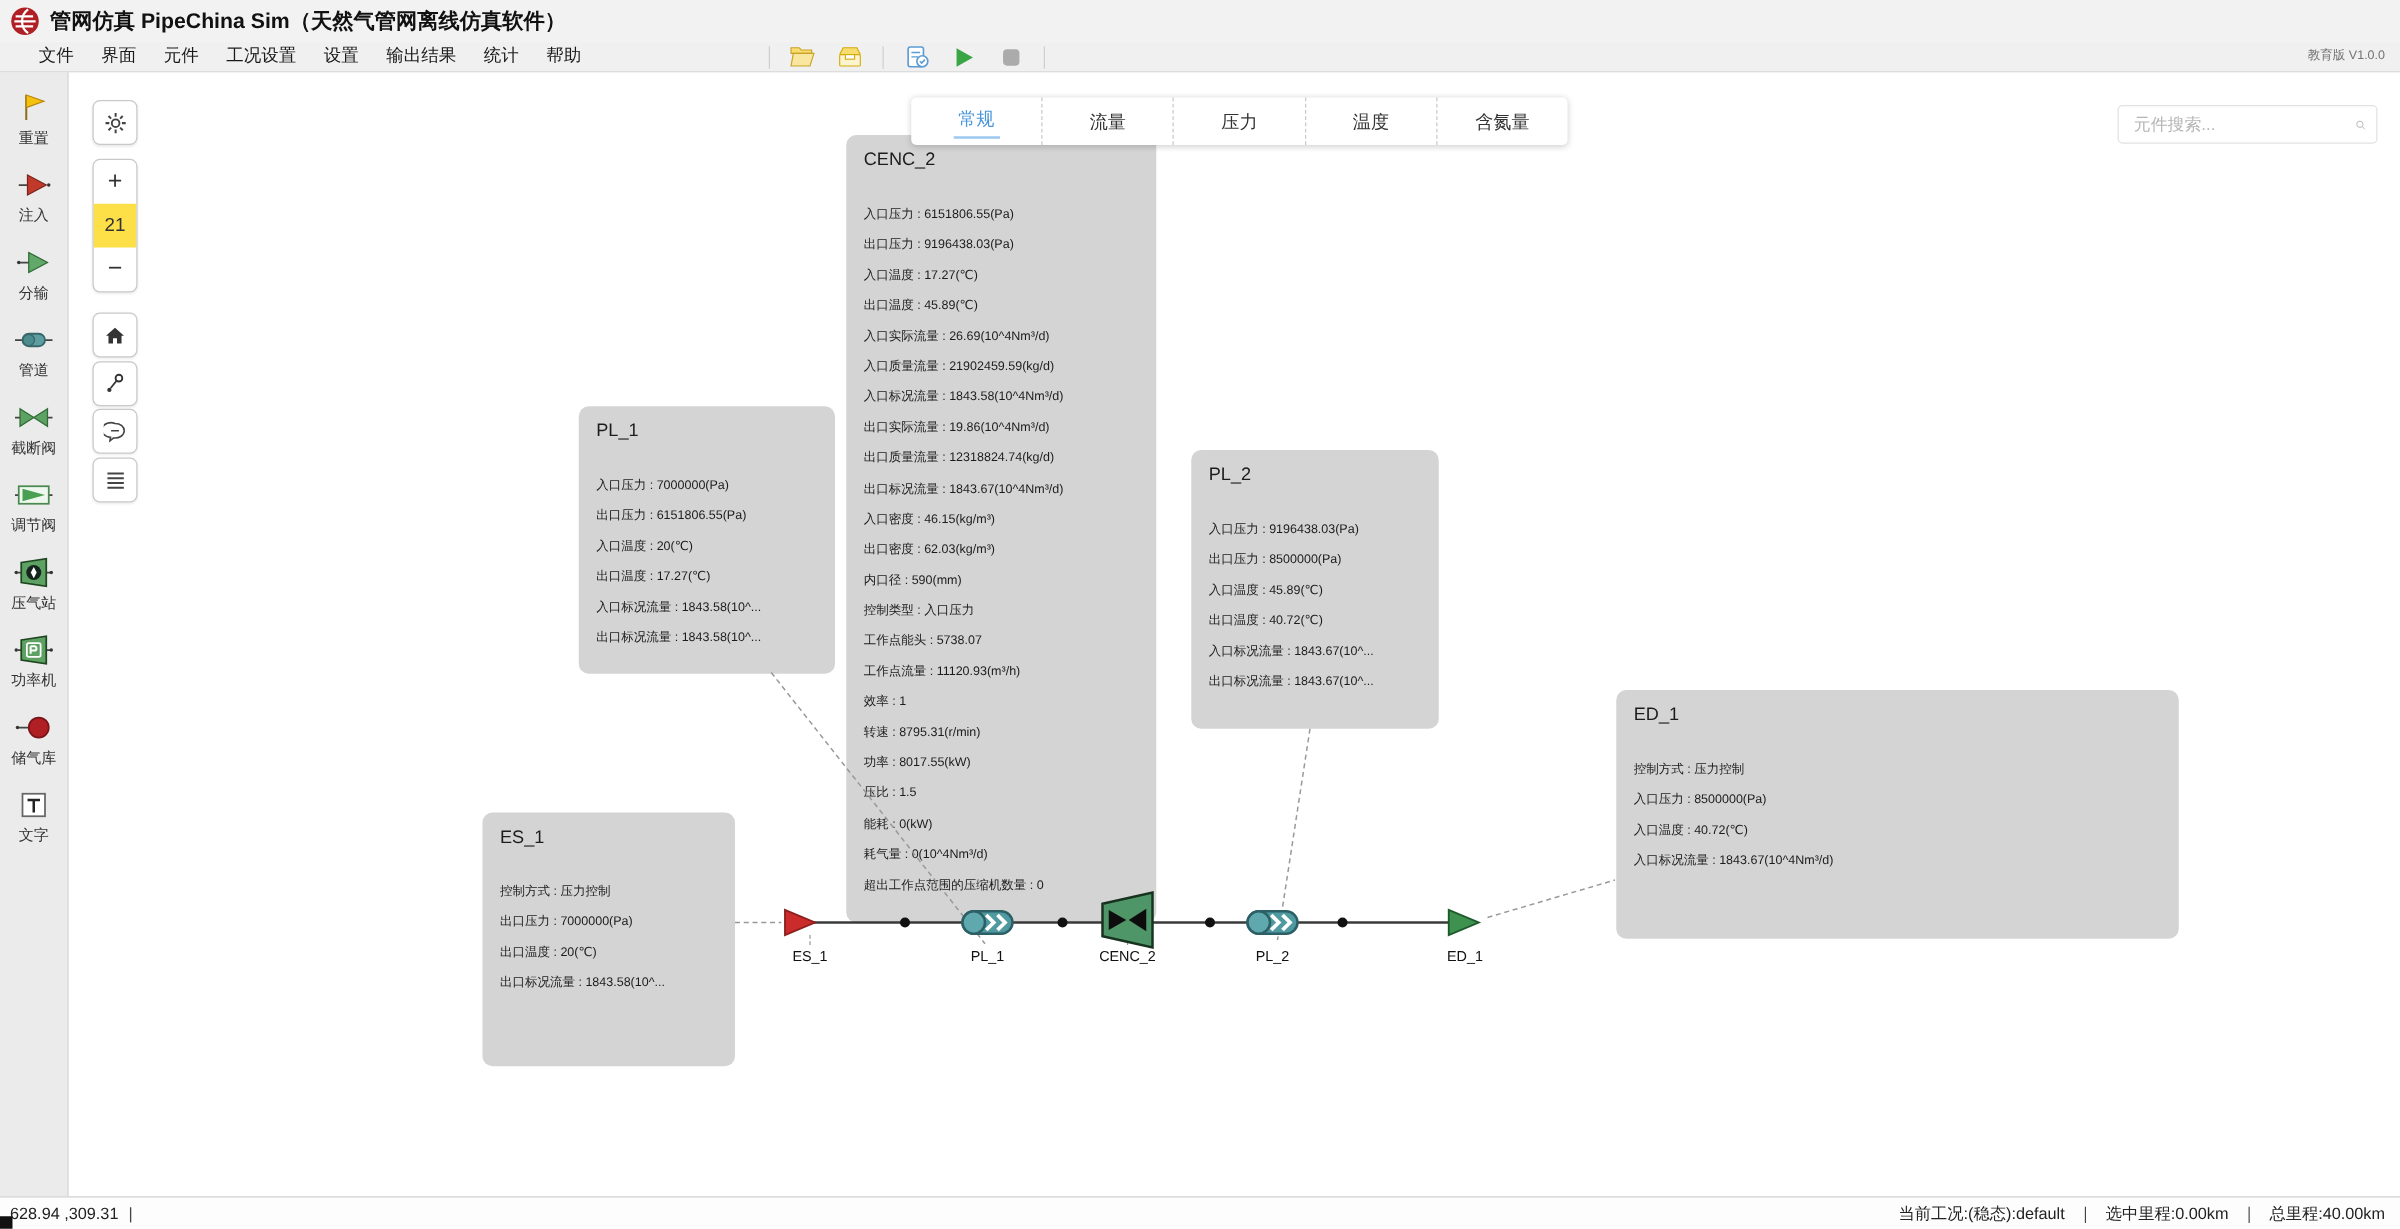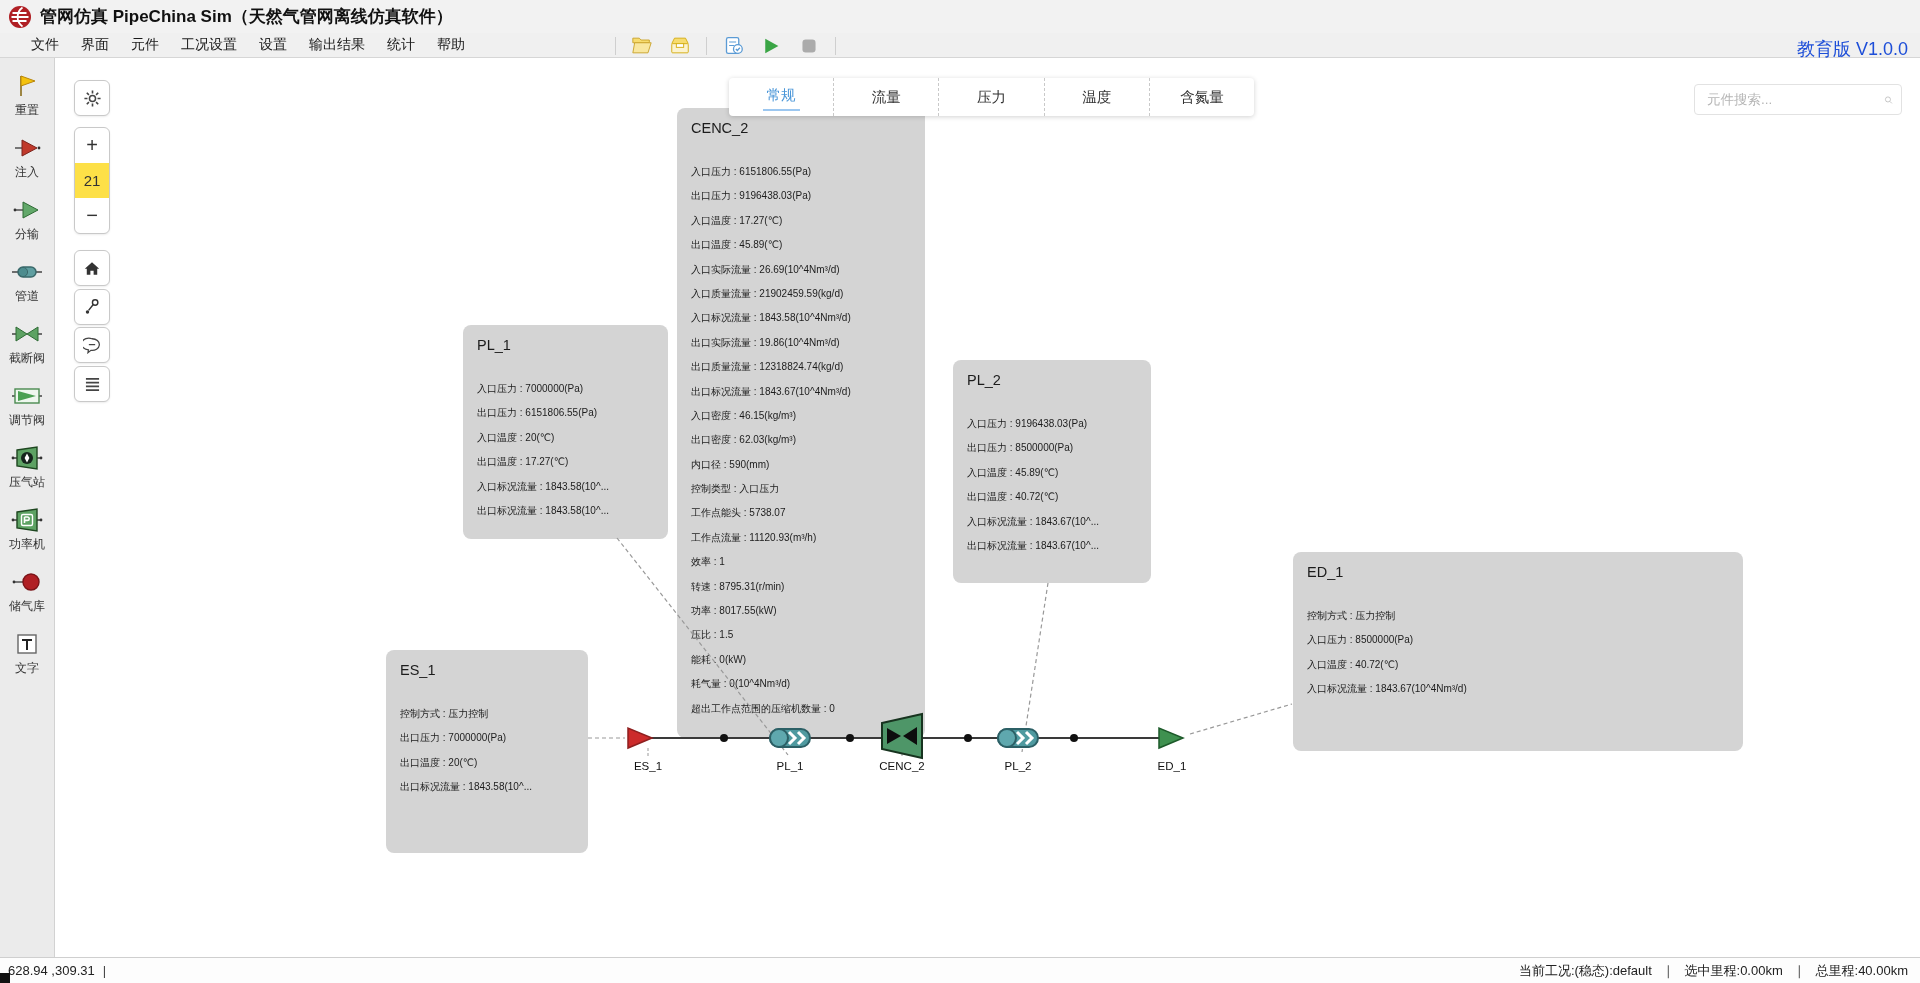--- a/index.html
+++ b/index.html
@@ -14,21 +14,21 @@
 
   
   .menubar { position:absolute; left:0; top:33px; width:1920px; height:25px;
     background:#f0f0f0; border-bottom:1px solid #d6d6d6; display:flex; align-items:center; }
   .menu-items { display:flex; align-items:center; padding-left:20px; }
   .menu-item { font-size:14px; color:#1a1a1a; padding:2px 11px; cursor:default; }
   .quick-toolbar { position:absolute; left:615px; top:0; height:25px;
     display:flex; align-items:center; gap:14px; }
   .qsep { width:1px; height:18px; background:#cfcfcf; }
   .qbtn { width:24px; height:20px; display:flex; align-items:center; justify-content:center; }
-  .edition { position:absolute; right:12px; top:4px; font-size:18px; color:#1d4ed8; }
+  .edition { position:absolute; right:12px; top:4px; font-size:10px; color:#737373; }
 
   
   .sidebar { position:absolute; left:0; top:58px; width:55px; height:899px;
     background:#ebebeb; border-right:1px solid #d2d2d2; padding-top:14px;
     display:flex; flex-direction:column; align-items:center; }
   .side-item { width:44px; height:62px; display:flex; flex-direction:column;
     align-items:center; justify-content:flex-start; }
   .side-item .icn { height:28px; display:flex; align-items:center; }
   .side-item .lbl { font-size:12px; color:#333; margin-top:2px; }
 

